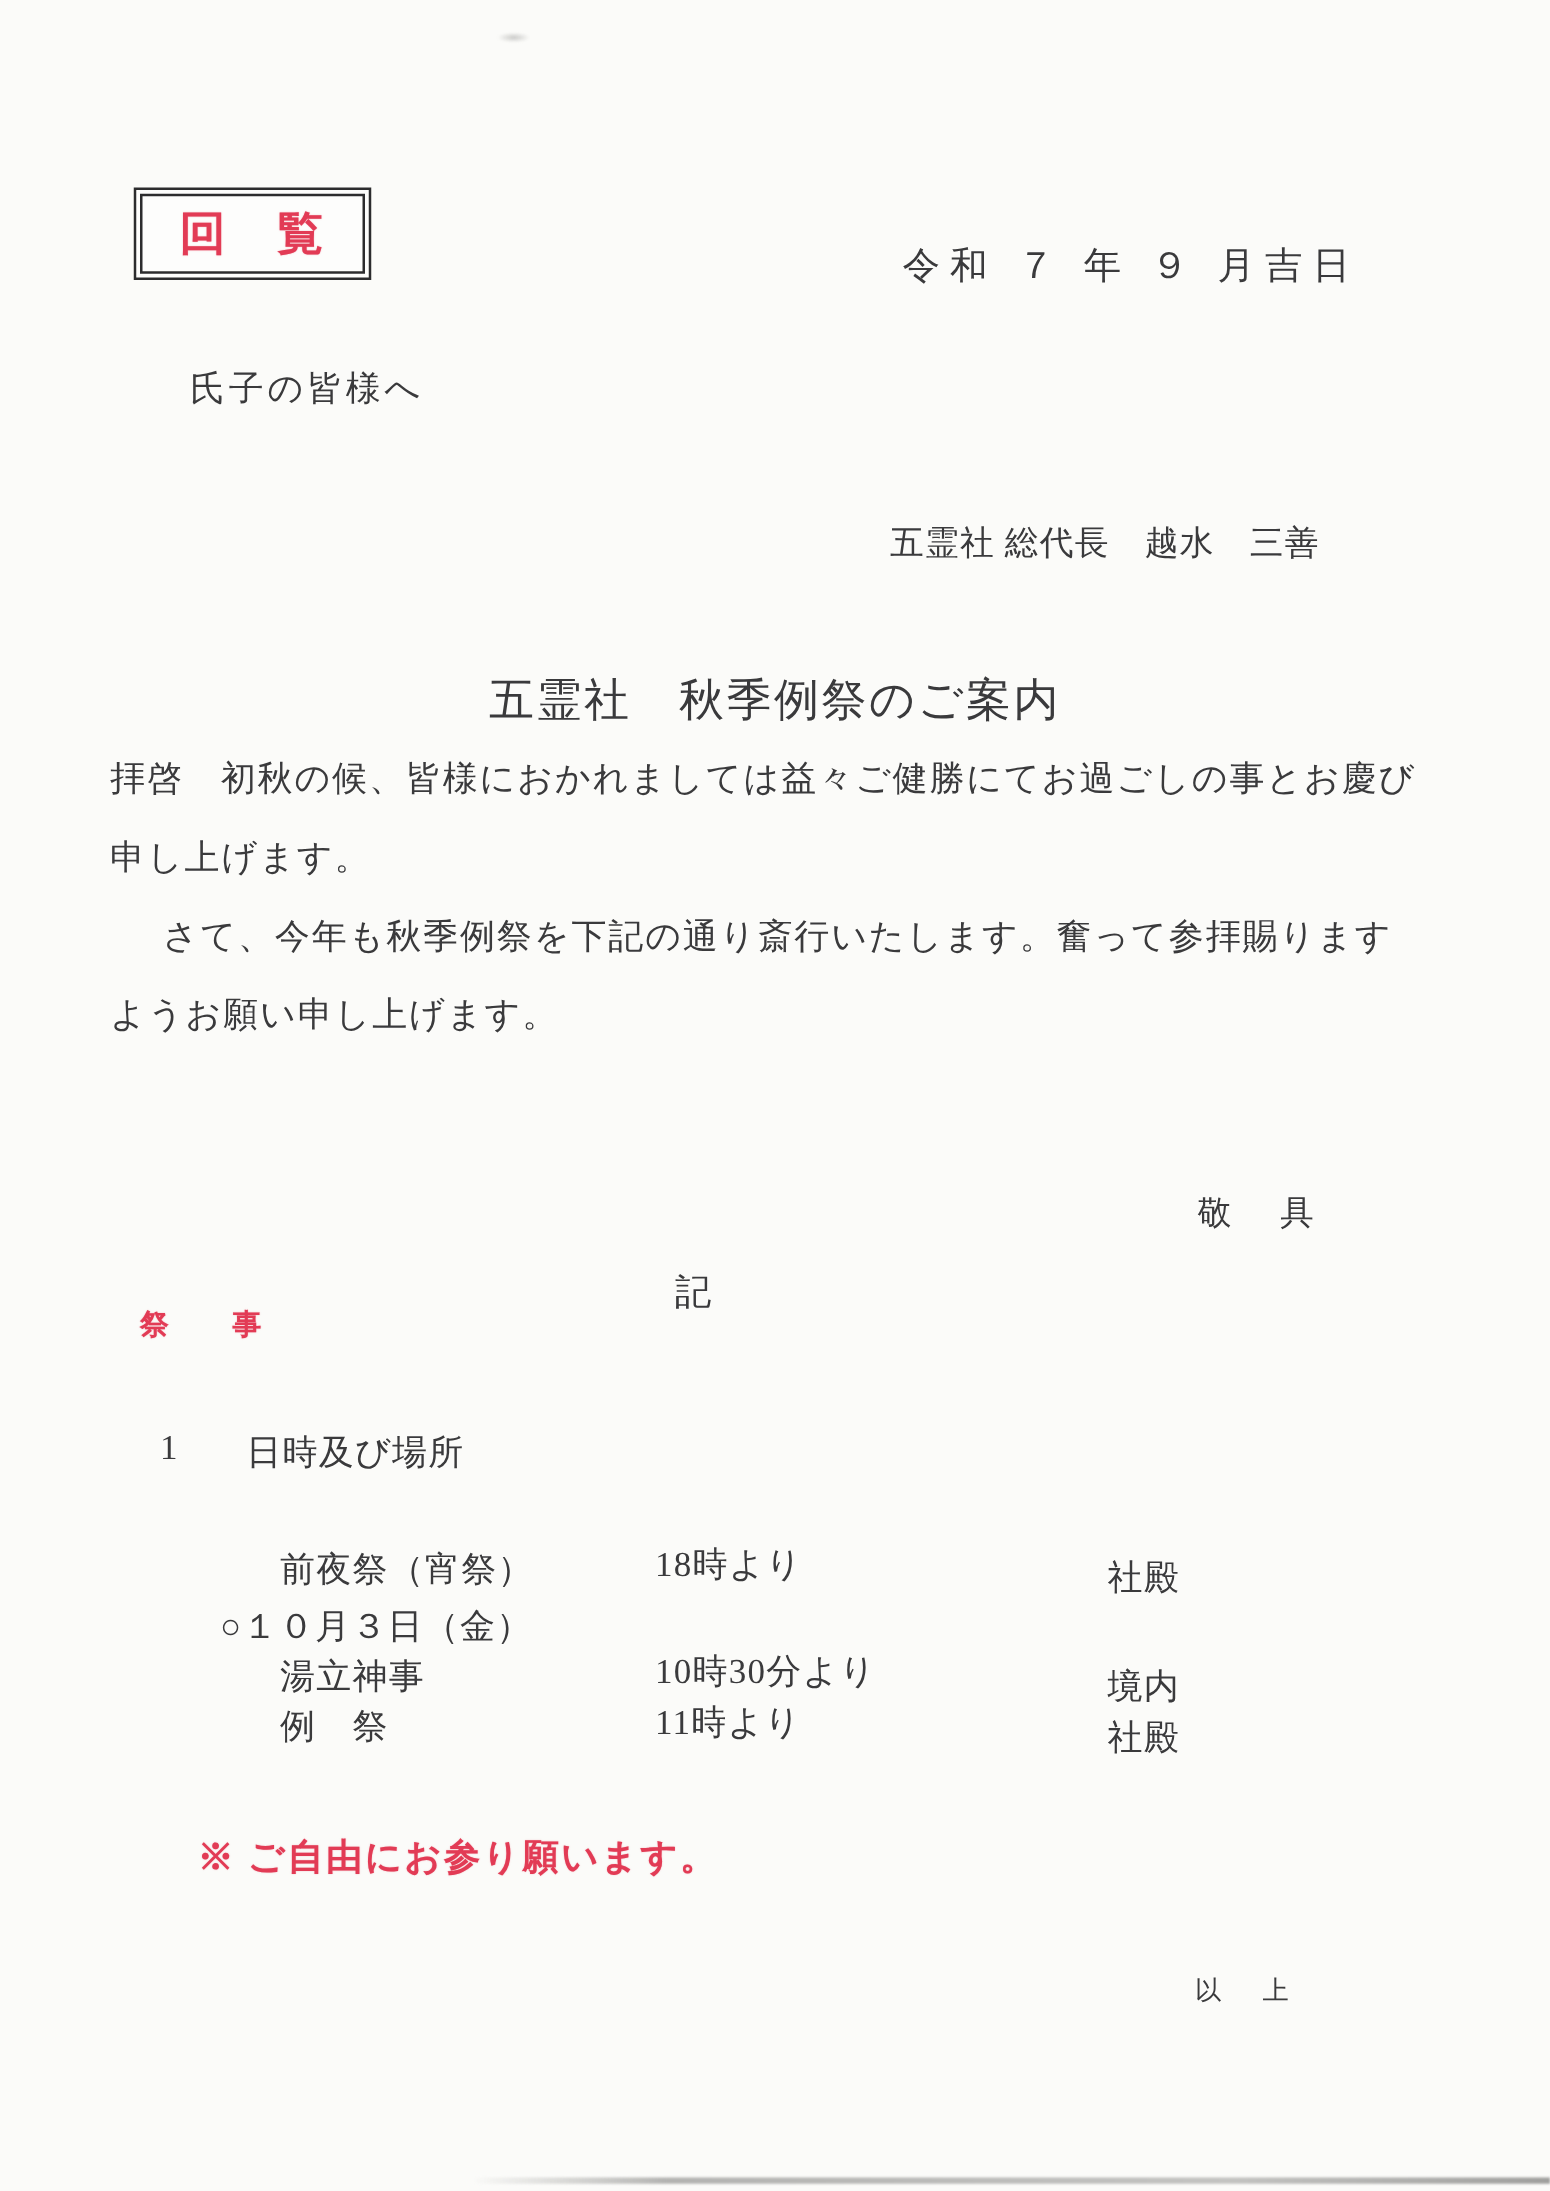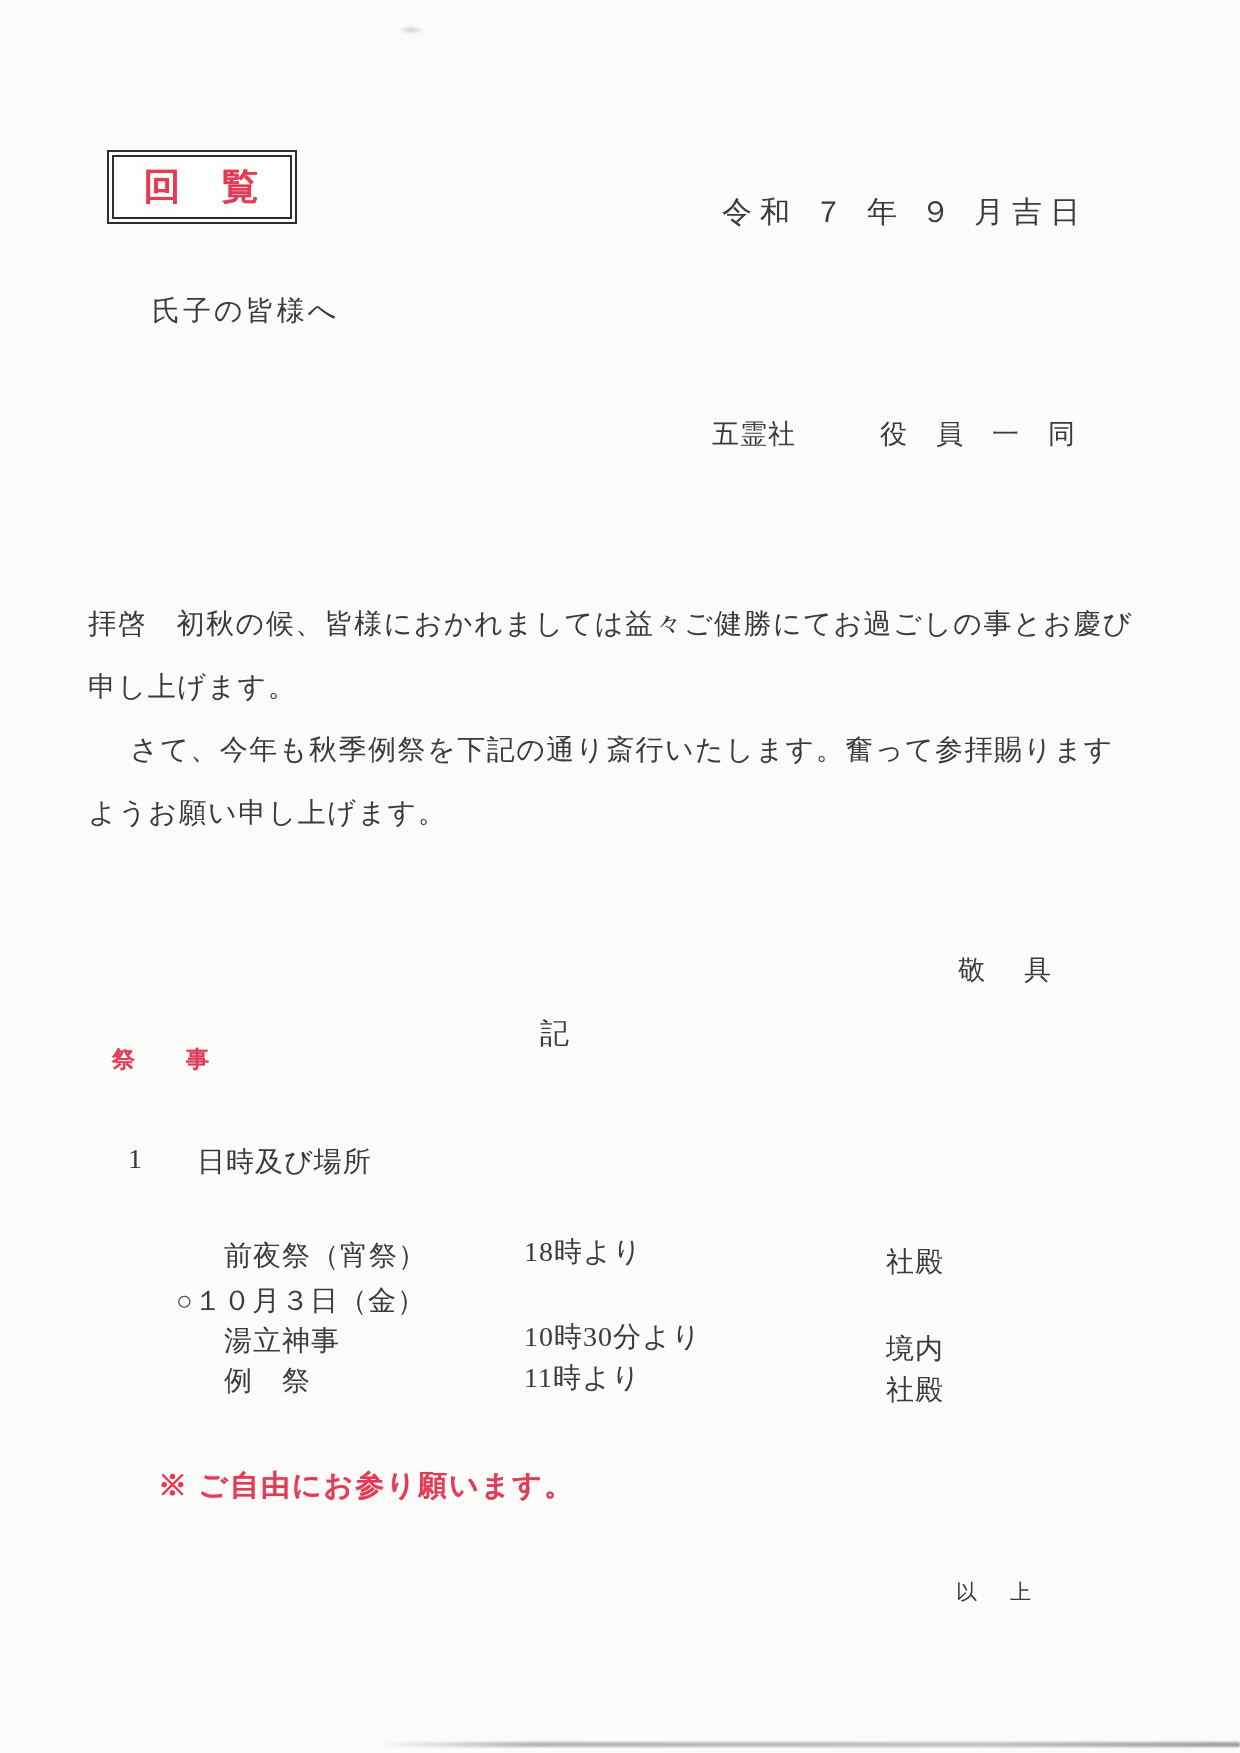--- a/index.html
+++ b/index.html
@@ -99,23 +99,24 @@
     <div class="stamp-inner">
       <span class="stamp-label">回　覧</span>
     </div>
   </div>
 
   <div class="abs date-line">令和 ７ 年 ９ 月吉日</div>
 
   <div class="abs recipient">氏子の皆様へ</div>
 
   <div class="abs sender">
-    <div>五霊社　　　役　員　一　同</div>
+    <div>五霊社 総代長　越水　三善</div>
   </div>
 
+  <h1 class="abs doc-title">五霊社　秋季例祭のご案内</h1>
 
   <div class="abs body-block">
     <div class="bline">拝啓　初秋の候、皆様におかれましては益々ご健勝にてお過ごしの事とお慶び</div>
     <div class="bline">申し上げます。</div>
     <div class="bline indent">さて、今年も秋季例祭を下記の通り斎行いたします。奮って参拝賜ります</div>
     <div class="bline">ようお願い申し上げます。</div>
   </div>
 
   <div class="abs closing">敬　具</div>
 

